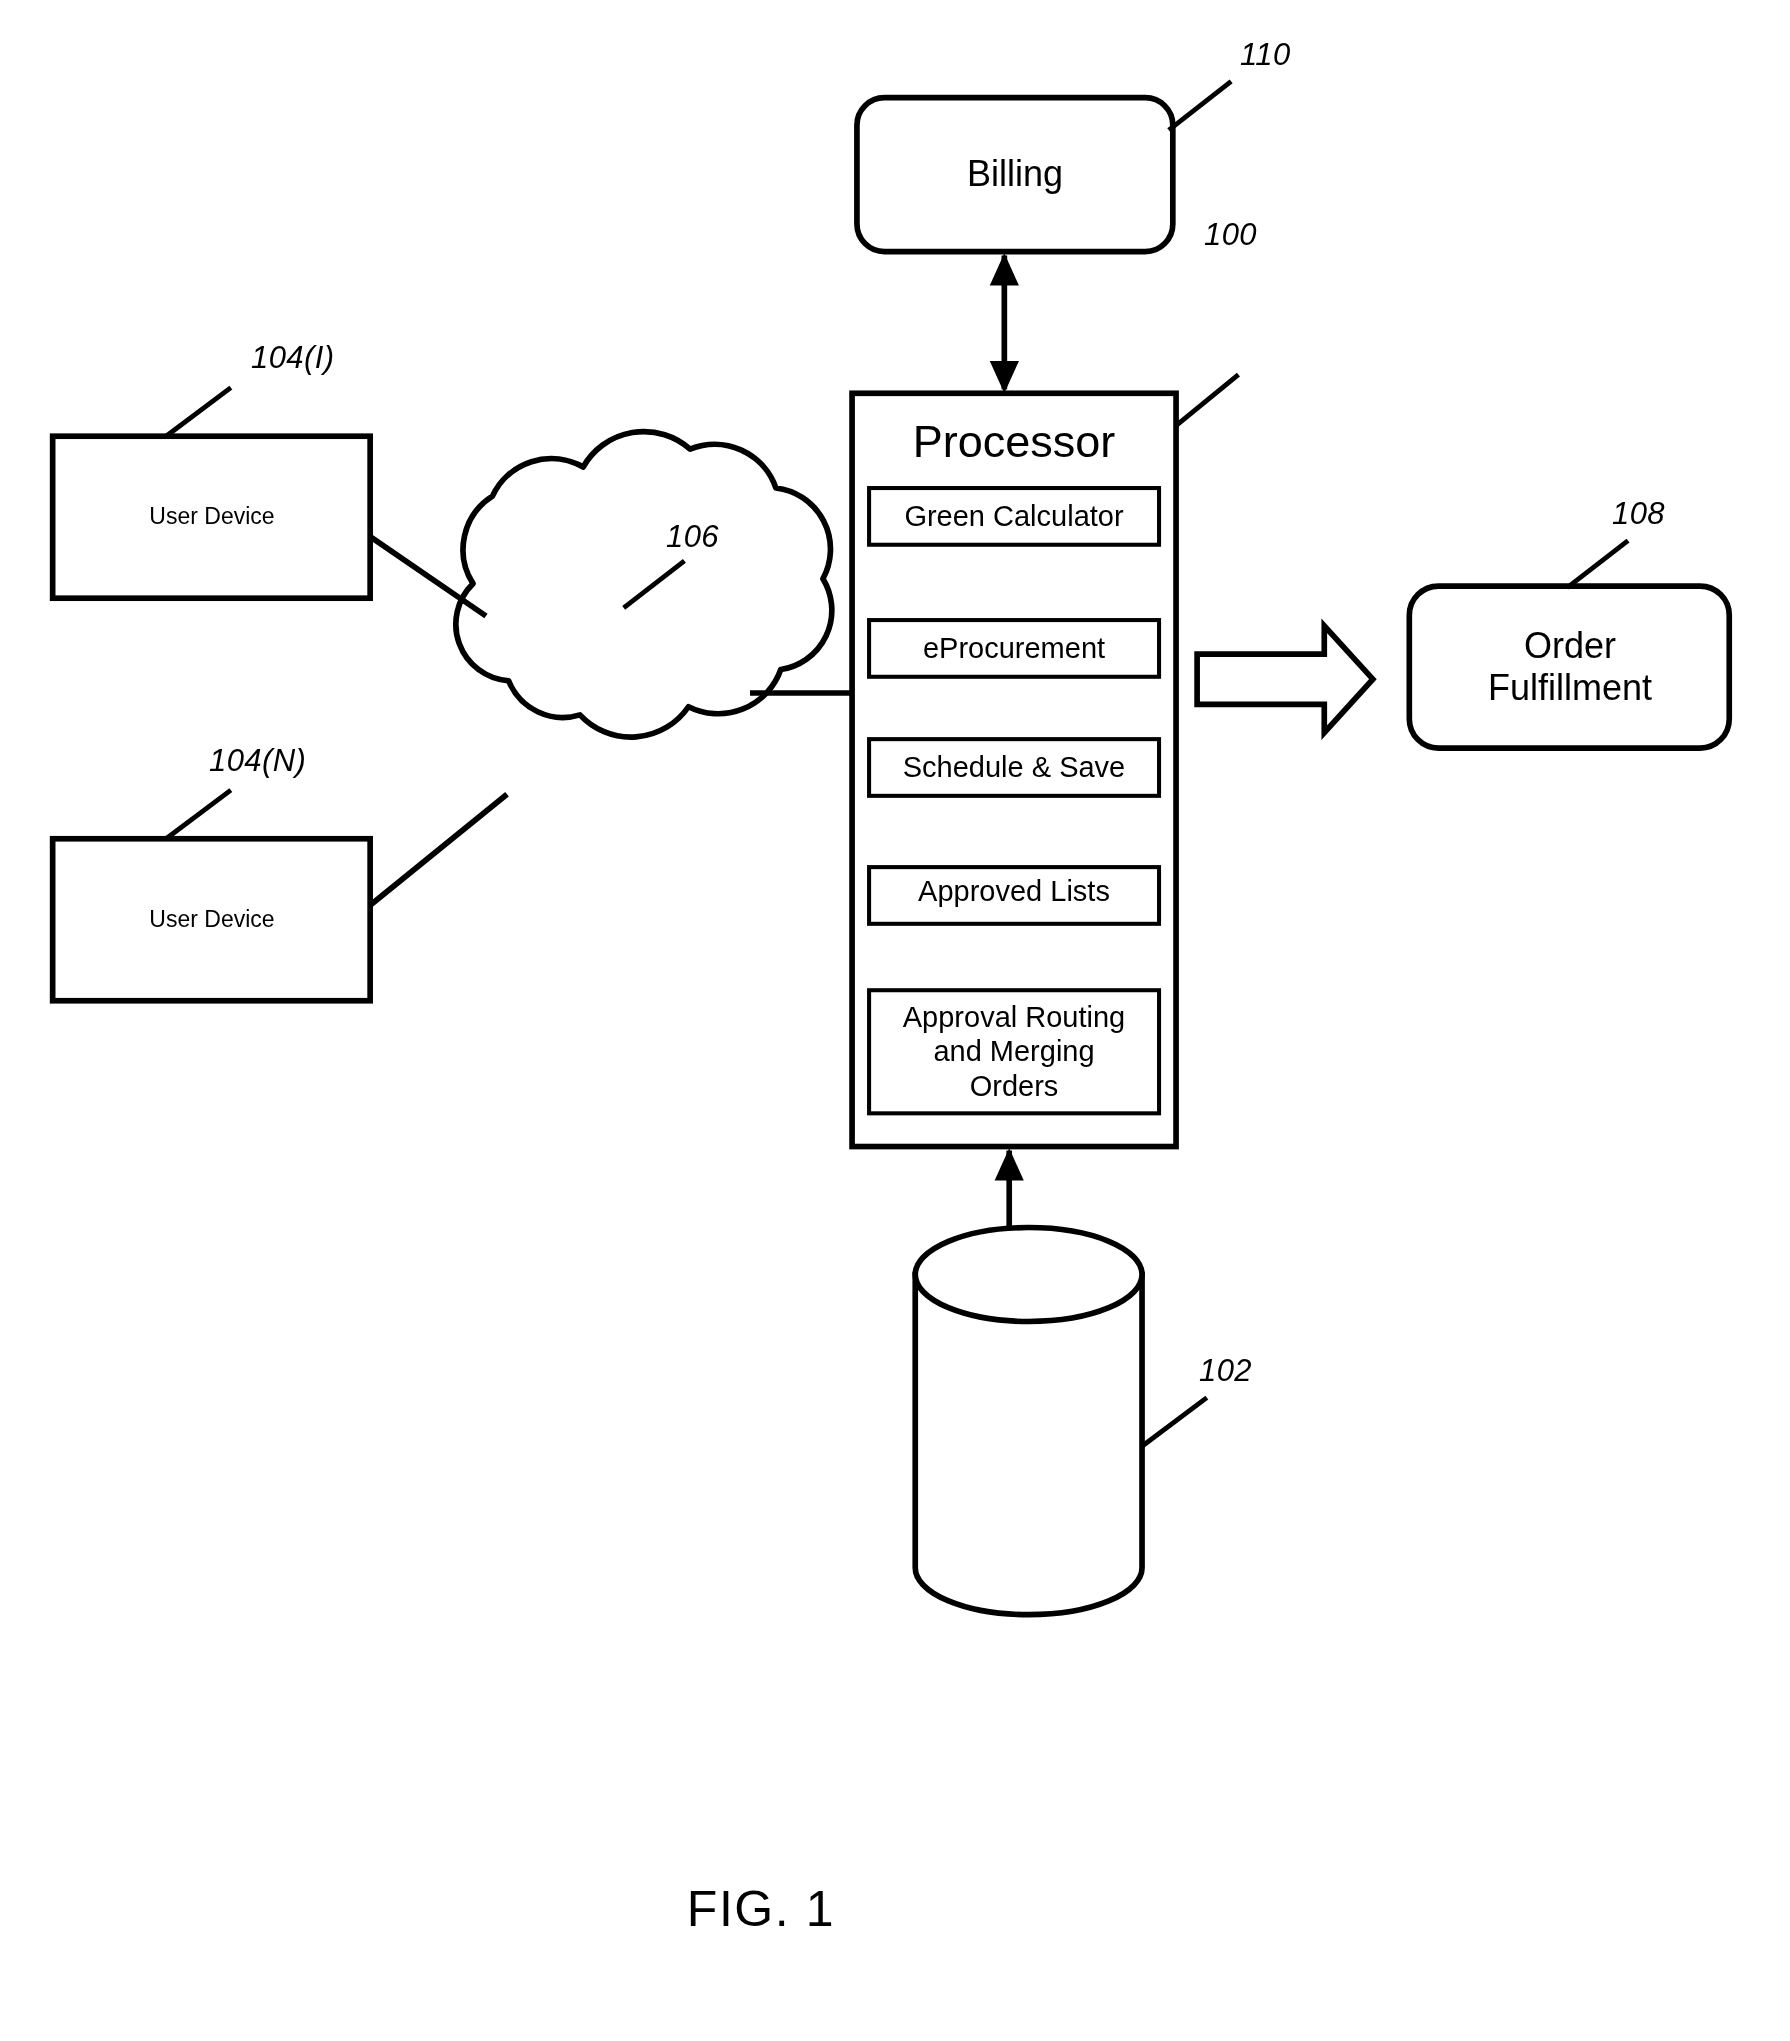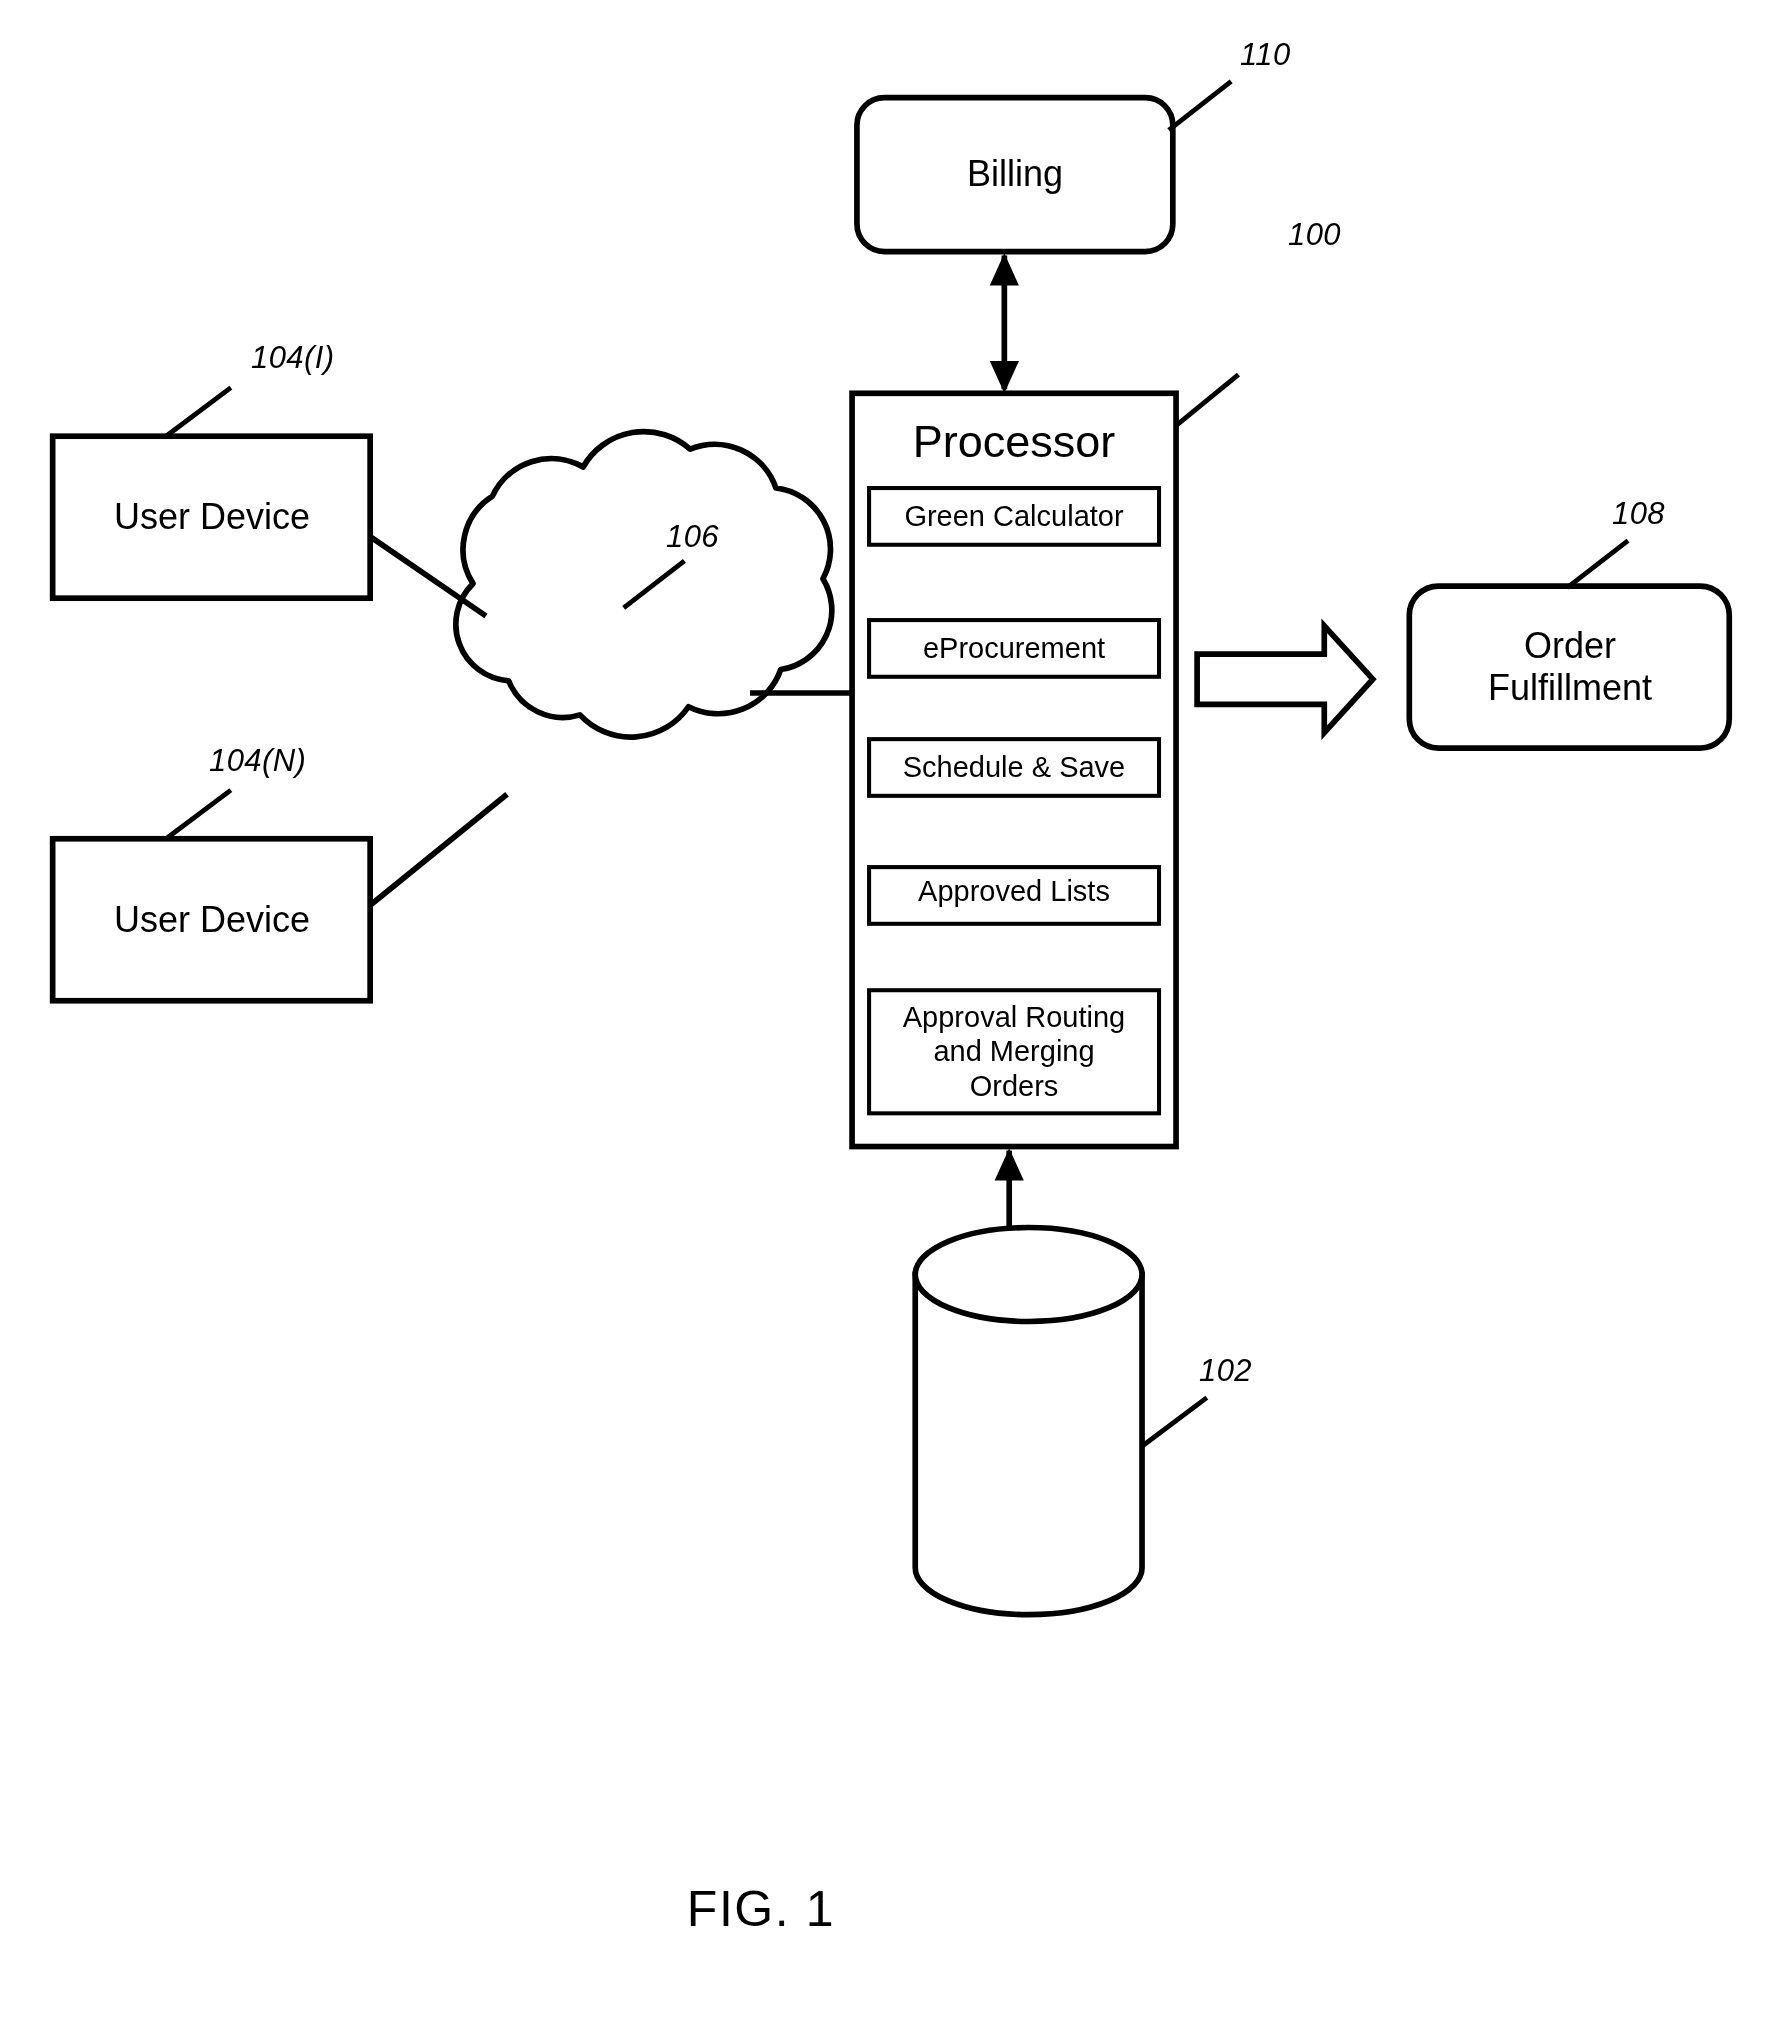--- a/index.html
+++ b/index.html
@@ -37,21 +37,21 @@
   .refnum {
     position: absolute;
     font-size: 31px;
     letter-spacing: 0.4px;
     color: #000;
     white-space: nowrap;
     font-style: italic;
   }
   
   .lbl-billing     { font-size: 36px; }
-  .lbl-userdevice  { font-size: 36px; }
+  .lbl-userdevice  { font-size: 23px; }
   .lbl-processor   { font-size: 45px; }
   .lbl-module      { font-size: 29px; }
   .lbl-order       { font-size: 36px; }
   .figcaption {
     position: absolute;
     left: 0;
     width: 1522px;
     text-align: center;
     font-size: 50px;
     letter-spacing: 1.6px;
@@ -122,21 +122,21 @@
 
     <rect x="1740" y="723" width="395" height="200" rx="36" ry="36" fill="#ffffff" stroke="#000000" stroke-width="7"></rect>
     <line x1="1935" y1="725" x2="2010" y2="667" stroke="#000000" stroke-width="6"></line>
 
   </svg>
 
   <div class="nodeText lbl-billing" style="left:857px; top:97px; width:316px; height:154px;">Billing</div>
   <div class="refnum" style="left:1240px; top:37px;">110</div>
 
   <div class="nodeText lbl-processor" style="left:852px; top:409px; width:324px; height:65px;">Processor</div>
-  <div class="refnum" style="left:1288px; top:217px;text-align:center;">100</div>
+  <div class="refnum" style="left:1204px; top:217px;text-align:center;">100</div>
 
   <div class="nodeText lbl-module" style="left:869px; top:488px; width:290px; height:57px;">Green Calculator</div>
   <div class="nodeText lbl-module" style="left:869px; top:620px; width:290px; height:57px;">eProcurement</div>
   <div class="nodeText lbl-module" style="left:869px; top:739px; width:290px; height:57px;">Schedule &amp; Save</div>
   <div class="nodeText lbl-module" style="left:869px; top:867px; width:290px; height:48px;">Approved Lists</div>
   <div class="nodeText lbl-module" style="left:869px; top:990px; width:290px; height:123px;">Approval Routing
 and Merging
 Orders</div>
 
   <div class="nodeText lbl-userdevice" style="left:53px; top:436px; width:318px; height:162px;">User Device</div>

